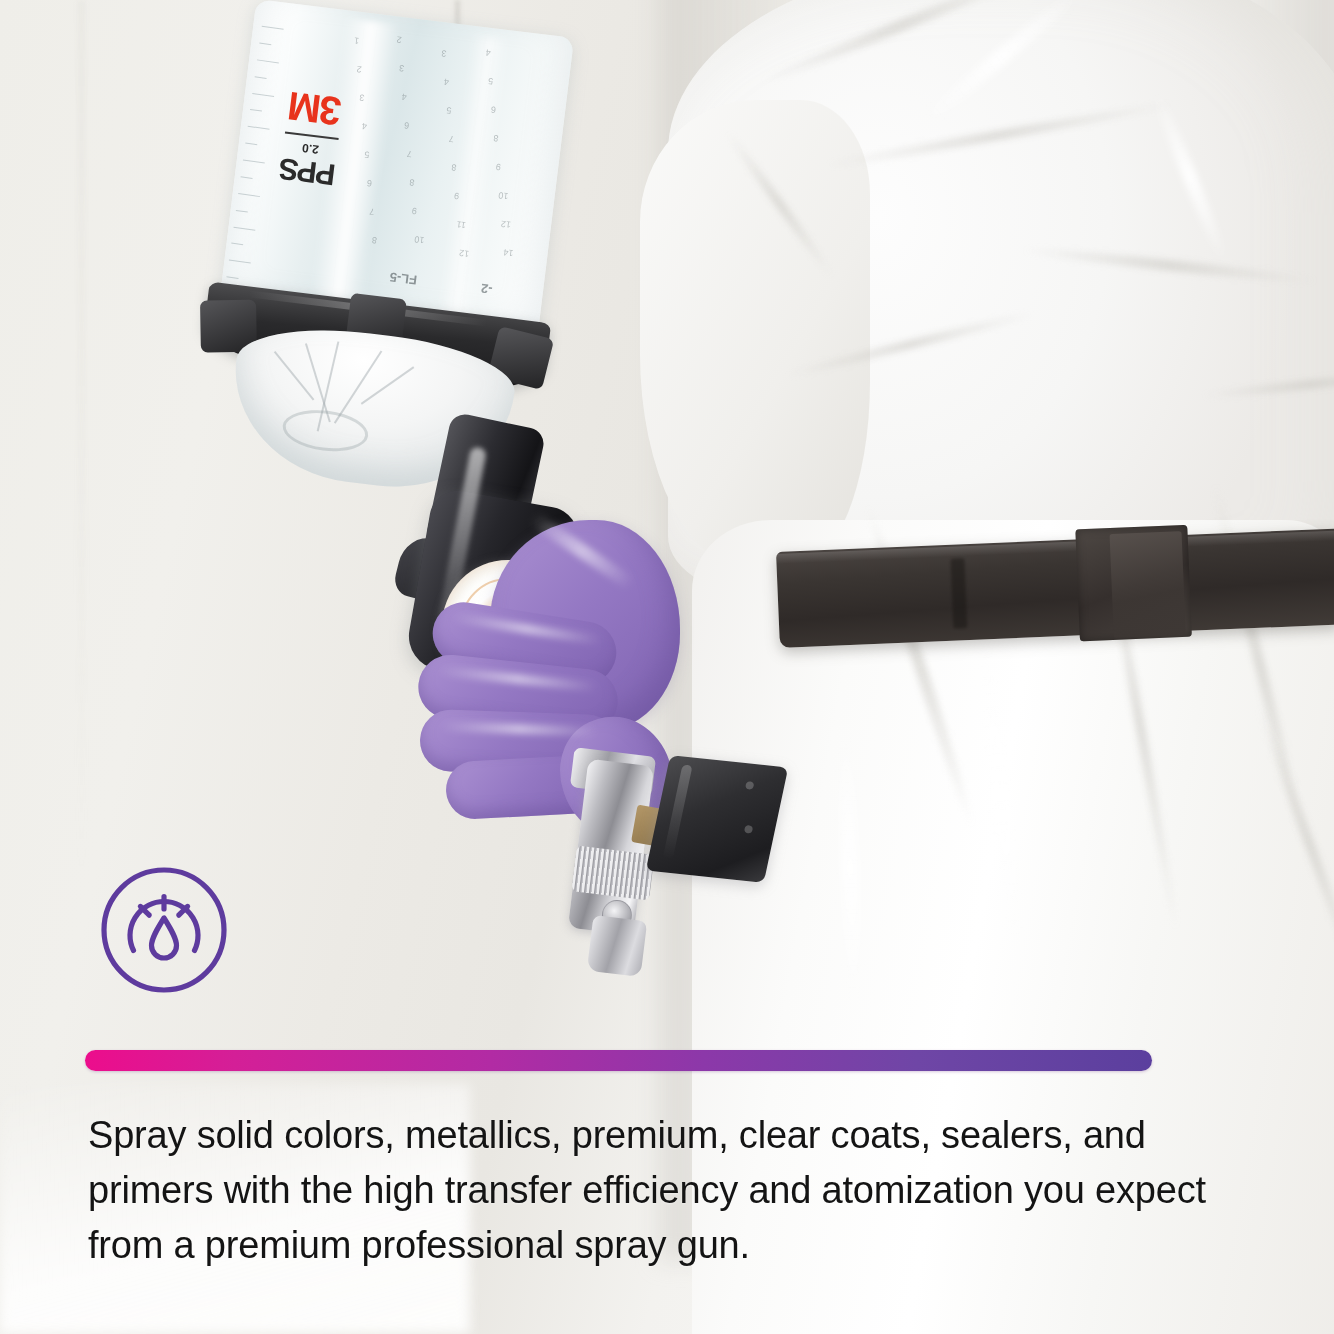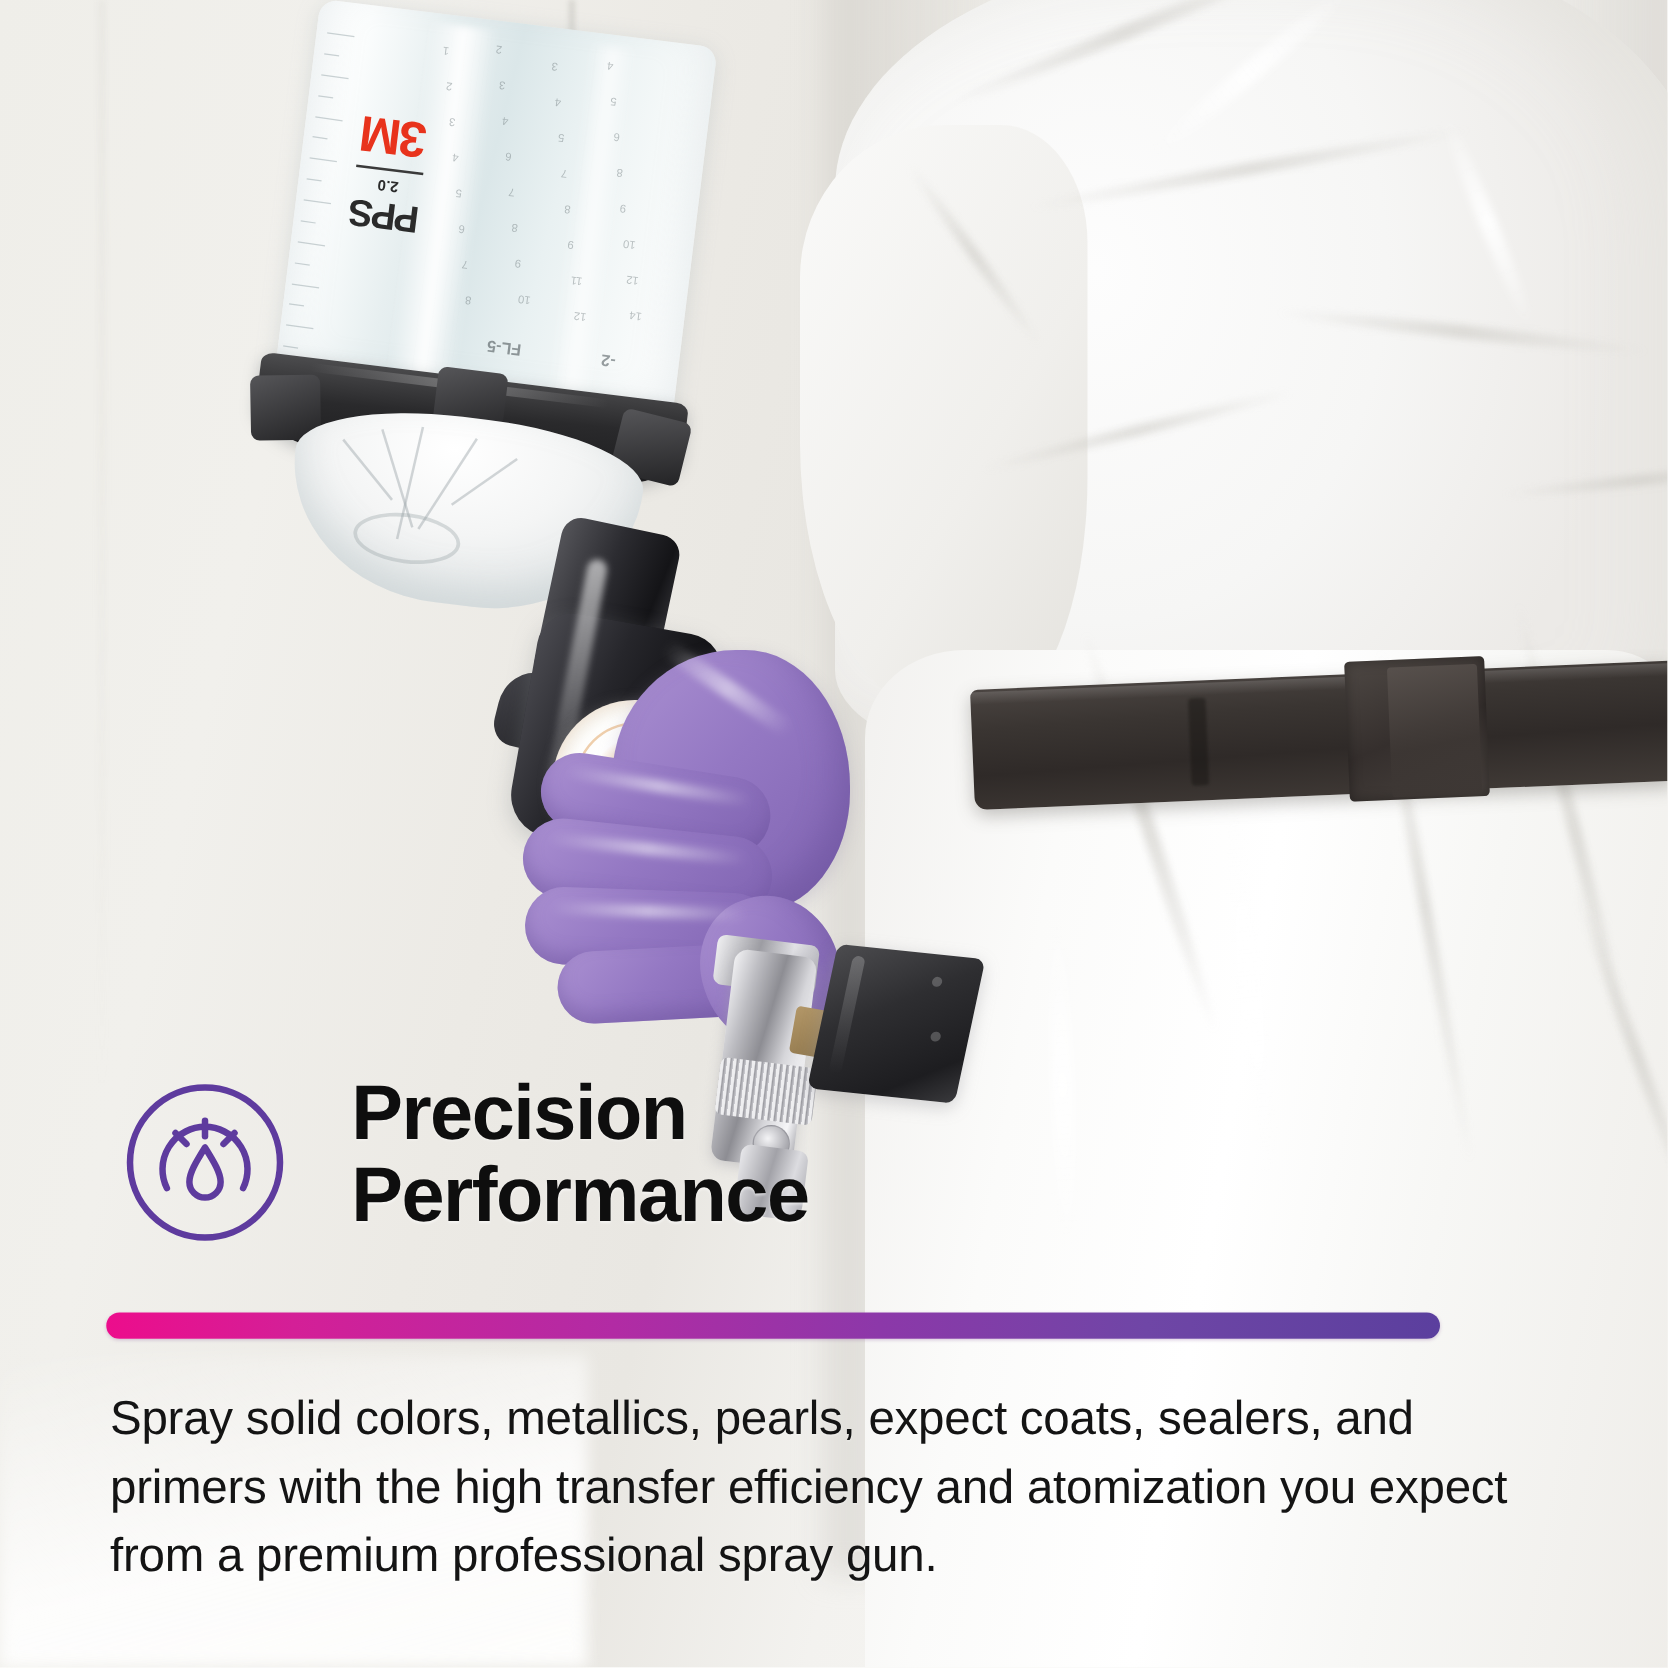--- a/index.html
+++ b/index.html
@@ -741,20 +741,18 @@
       <line x1="68" y1="34.5" x2="68" y2="47"></line>
       <line x1="44.4" y1="44.4" x2="53.2" y2="53.2"></line>
       <line x1="91.6" y1="44.4" x2="82.8" y2="53.2"></line>
       <path d="M68 56
                C60.5 68 55.5 76.5 55.5 83.5
                a12.5 12.5 0 0 0 25 0
                C80.5 76.5 75.5 68 68 56 Z"></path>
     </svg>
   </div>
 
-  <div class="headline">Precision
-Performance</div>
 
   <div class="rule"></div>
 
-  <p class="body-copy">Spray solid colors, metallics, pearls, expect coats, sealers, and primers with the high transfer efficiency and atomization you expect from a premium professional spray gun.</p>
+  <p class="body-copy">Spray solid colors, metallics, premium, clear coats, sealers, and primers with the high transfer efficiency and atomization you expect from a premium professional spray gun.</p>
 
 </div>
 
 </body></html>

